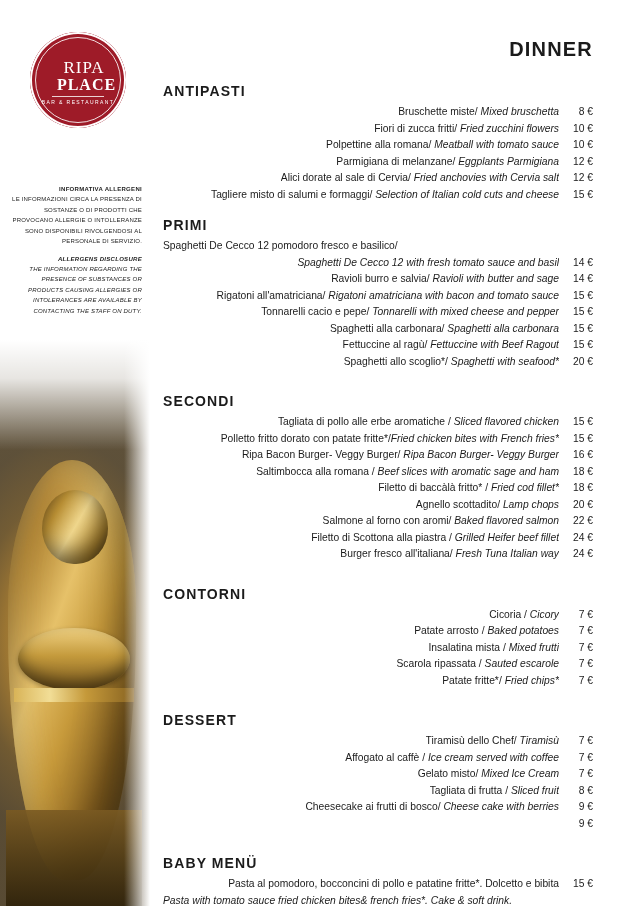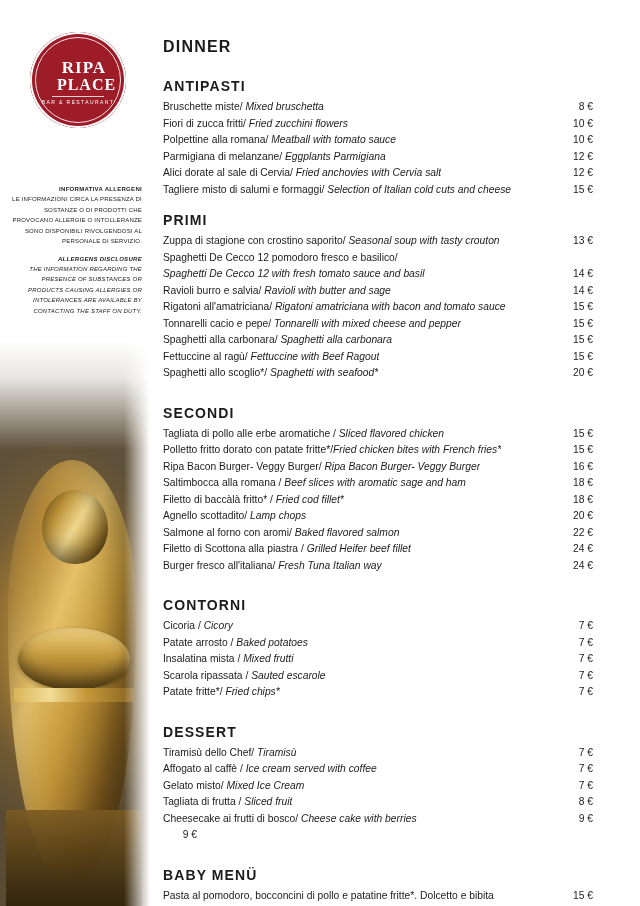--- a/index.html
+++ b/index.html
@@ -140,21 +140,21 @@
     border-radius: 50%;
   }
   .logo-line1 {
     position: absolute;
     top: 26px;
     left: 12px;
     right: 0;
     font-family: "Liberation Serif", serif;
     font-size: 17px;
     letter-spacing: 1px;
-    font-weight: bold;
+    font-weight: normal;
   }
   .logo-line2 {
     position: absolute;
     top: 44px;
     left: 0;
     right: 0;
     font-family: "Liberation Serif", serif;
     font-size: 16px;
     letter-spacing: 1px;
     font-weight: bold;
@@ -214,39 +214,40 @@
 
   
   .content {
     position: absolute;
     left: 163px;
     top: 38px;
     width: 430px;
     color: #1b1b1b;
   }
   .menu-title {
-    font-size: 16px;
+    font-size: 20px;
     font-weight: bold;
     letter-spacing: 1.2px;
     margin-bottom: 22px;
+    text-align: right;
   }
   .section {
     margin-bottom: 14px;
   }
   .section-title {
     font-size: 14px;
     font-weight: bold;
     letter-spacing: 1.1px;
     margin-bottom: 5px;
   }
   .row {
     position: relative;
     display: flex;
     align-items: baseline;
-    justify-content: space-between;
+    justify-content: flex-end;
     font-size: 10.3px;
     line-height: 16.5px;
     white-space: nowrap;
   }
   .row .name {
     flex: 0 1 auto;
     overflow: hidden;
     text-overflow: ellipsis;
   }
   .row .price {
@@ -329,24 +330,20 @@
         <span class="price">12 €</span>
       </div>
       <div class="row">
         <span class="name"><span class="it">Tagliere misto di salumi e formaggi/</span> <span class="en">Selection of Italian cold cuts and cheese</span></span>
         <span class="price">15 €</span>
       </div>
     </div>
 
     <div class="section">
       <div class="section-title">PRIMI</div>
-      <div class="row">
-        <span class="name"><span class="it">Zuppa di stagione con crostino saporito/</span> <span class="en">Seasonal soup with tasty crouton</span></span>
-        <span class="price">13 €</span>
-      </div>
       <div class="sub-plain">Spaghetti De Cecco 12 pomodoro fresco e basilico/</div>
       <div class="row">
         <span class="name en">Spaghetti De Cecco 12 with fresh tomato sauce and basil</span>
         <span class="price">14 €</span>
       </div>
       <div class="row">
         <span class="name"><span class="it">Ravioli burro e salvia/</span> <span class="en">Ravioli with butter and sage</span></span>
         <span class="price">14 €</span>
       </div>
       <div class="row">

